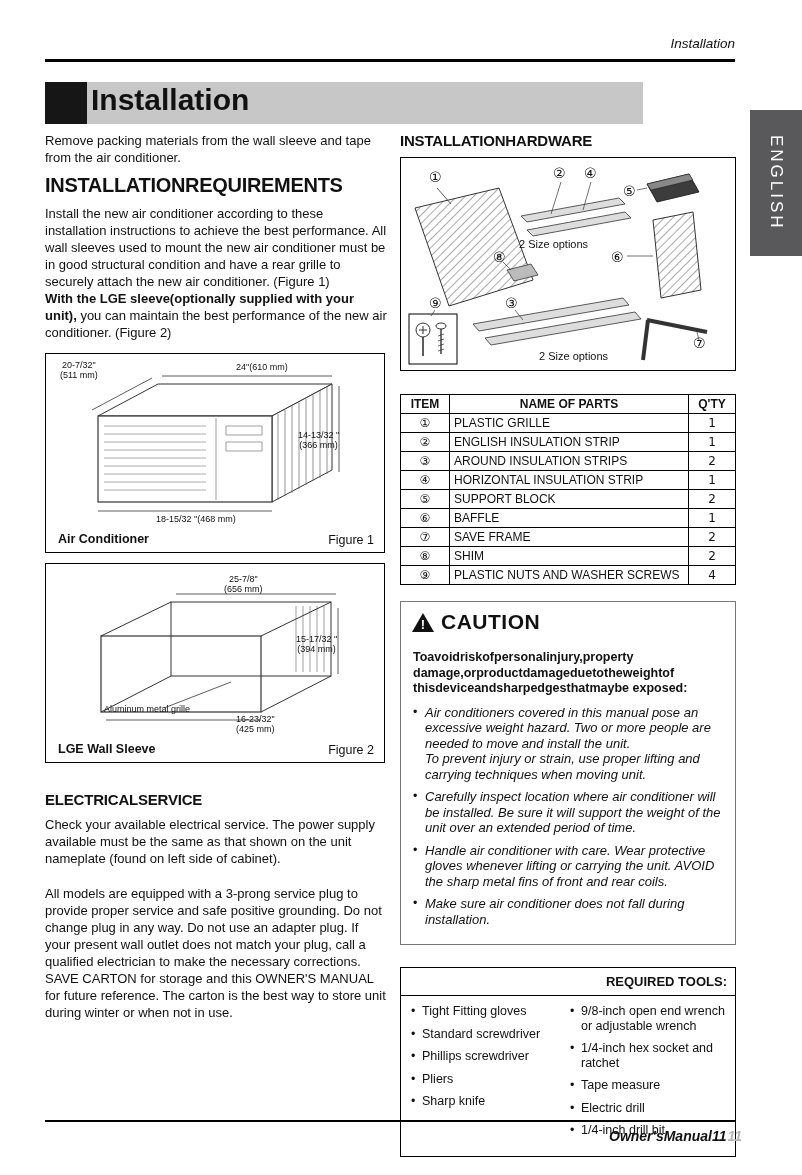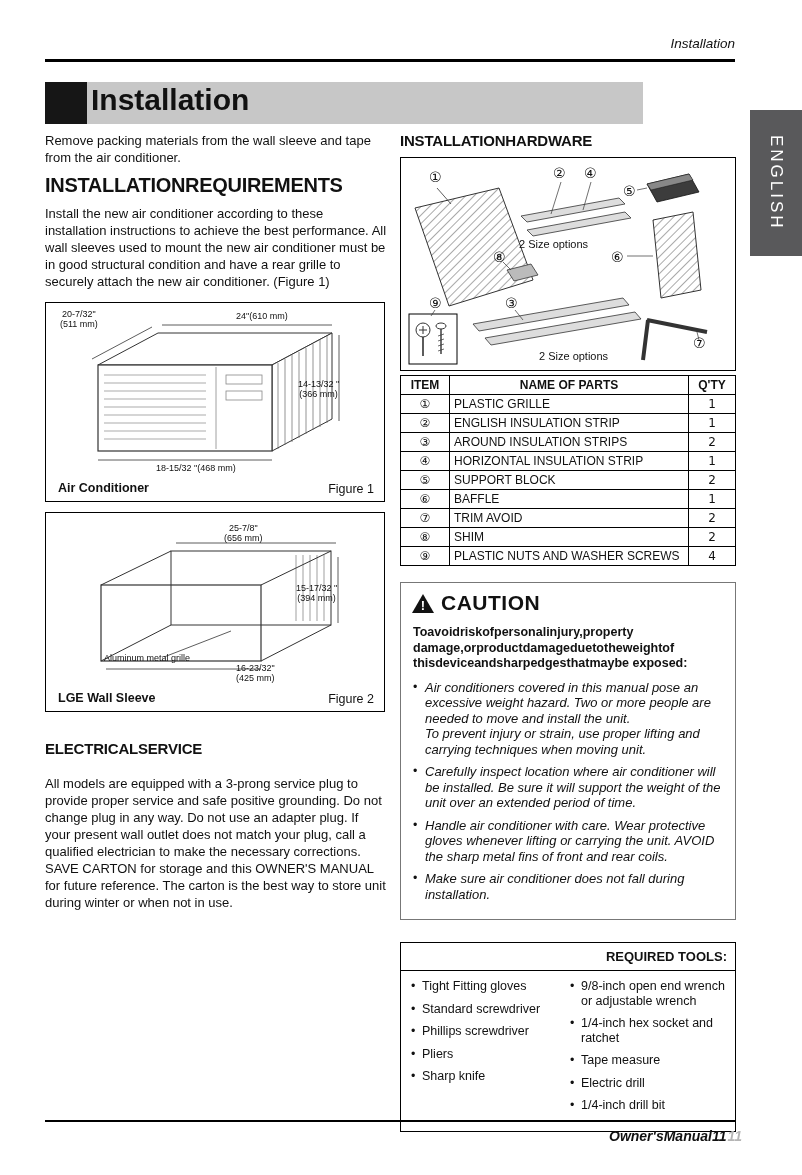--- a/index.html
+++ b/index.html
@@ -39,31 +39,31 @@
   .fig-caption{position:absolute;left:12px;bottom:6px;font-size:12.5px;font-weight:bold;}
   .fig-label{position:absolute;right:10px;bottom:5px;font-size:12.5px;}
   .grille-label{position:absolute;font-size:9px;}
 
   
   .diag-box{position:relative;border:1px solid #000;width:336px;height:214px;margin-top:6px;box-sizing:border-box;}
   .callout{position:absolute;font-family:"DejaVu Sans",sans-serif;font-size:14px;line-height:14px;}
   .size-opt{position:absolute;font-size:11px;}
 
   
-  table.parts{border-collapse:collapse;width:336px;margin-top:4px;}
+  table.parts{border-collapse:collapse;width:336px;margin-top:23px;}
   table.parts th,table.parts td{border:1px solid #000;font-size:12px;height:16px;padding:1px 4px;}
   table.parts th{font-weight:bold;text-align:center;}
   td.c{text-align:center;font-family:"DejaVu Sans",sans-serif;}
   td.n{text-align:left;padding-left:8px;}
 
   
   .caution-box{border:1px solid #777;margin-top:16px;padding:6px 8px 10px 8px;box-sizing:border-box;width:336px;}
   .caution-head{display:flex;align-items:center;gap:6px;margin:2px 0 4px 2px;}
   .caution-title{font-size:21px;font-weight:bold;letter-spacing:0.5px;}
-  .caution-lead{font-size:12.5px;font-weight:bold;line-height:15.5px;margin:10px 4px 8px 4px;}
+  .caution-lead{font-size:12.5px;font-weight:bold;line-height:15.5px;margin:16px 4px 8px 4px;}
   .bullet-row{display:flex;margin:0 2px 7px 4px;}
   .bullet-dot{width:12px;flex:none;font-size:12.5px;line-height:15.5px;}
   .bullet-txt{font-size:13px;line-height:15.5px;white-space:pre-line;font-style:italic;}
 
   
   .tools-box{border:1.5px solid #000;margin-top:22px;width:336px;box-sizing:border-box;}
   .tools-head{border-bottom:1.5px solid #000;font-weight:bold;font-size:13px;padding:6px 8px;text-align:right;}
   .tools-body{display:flex;padding:8px 6px 10px 10px;}
   .tools-col{flex:1;}
   .tool-item{display:flex;font-size:12.5px;line-height:15px;margin-bottom:7px;}
@@ -90,20 +90,21 @@
   </div>
 
   <div class="col-left">
     <p>Remove packing materials from the wall sleeve and tape from the air conditioner.</p>
 
     <div class="h-big">INSTALLATIONREQUIREMENTS</div>
 
 
     <p>Install the new air conditioner according to these installation instructions to achieve the best performance. All wall sleeves used to mount the new air conditioner must be in good structural condition and have a rear grille to securely attach  the new air conditioner. (Figure 1)</p>
 
+    <p><b class="inline">With the LGE sleeve(optionally supplied with your unit),</b><span> you can maintain the best performance of the new air conditioner. (Figure 2)</span></p>
 
     <div class="fig-box">
       <svg width="338" height="168" viewBox="0 0 338 168">
 
         <polygon points="52,62 112,30 286,30 226,62" fill="#fff" stroke="#333" stroke-width="1"></polygon>
 
         <polygon points="226,62 286,30 286,116 226,148" fill="#fff" stroke="#333" stroke-width="1"></polygon>
         <g stroke="#666" stroke-width="0.7">
           <line x1="232" y1="60" x2="232" y2="146"></line>
             <line x1="239" y1="56" x2="239" y2="142"></line>
@@ -177,20 +178,21 @@
       </svg>
       <span class="dim" style="left:178px;top:10px;"><span>25-7/8"</span><br><span>(656 mm)</span></span>
       <span class="dim" style="left:250px;top:70px;"><span>15-17/32 "</span><br><span>(394 mm)</span></span>
       <span class="dim" style="left:190px;top:150px;"><span>16-23/32"</span><br><span>(425 mm)</span></span>
       <span class="grille-label" style="left:58px;top:140px;">Aluminum metal grille</span>
       <span class="fig-caption">LGE Wall Sleeve</span>
       <span class="fig-label">Figure 2</span>
     </div>
 
     <div class="h-mid" style="margin-top:28px;">ELECTRICALSERVICE</div>
+    <p>Check your available electrical service. The power supply available must be the same as that shown on the unit nameplate (found on left side of cabinet).</p>
     <p class="mt18">All models are equipped with a 3-prong service plug to provide proper service and safe positive grounding. Do not change plug in any way. Do not use an adapter plug. If your present wall outlet does not match your plug, call a qualified electrician to make the necessary corrections. SAVE CARTON for storage and this OWNER'S MANUAL for future reference. The carton is the best way to store unit during winter or when not in use.</p>
   </div>
 
   <div class="col-right">
     <div class="h-mid" style="">INSTALLATIONHARDWARE</div>
 
     <div class="diag-box">
       <svg width="334" height="212" viewBox="0 0 334 212">
         <defs>
           <pattern id="hatchD" width="6" height="6" patternUnits="userSpaceOnUse" patternTransform="rotate(45)">
@@ -288,21 +290,21 @@
             <td class="n">SUPPORT BLOCK</td>
             <td class="c">2</td>
           </tr>
         <tr>
             <td class="c">⑥</td>
             <td class="n">BAFFLE</td>
             <td class="c">1</td>
           </tr>
         <tr>
             <td class="c">⑦</td>
-            <td class="n">TRIM AVOID</td>
+            <td class="n">SAVE FRAME</td>
             <td class="c">2</td>
           </tr>
         <tr>
             <td class="c">⑧</td>
             <td class="n">SHIM</td>
             <td class="c">2</td>
           </tr>
         <tr>
             <td class="c">⑨</td>
             <td class="n">PLASTIC NUTS AND WASHER SCREWS</td>

